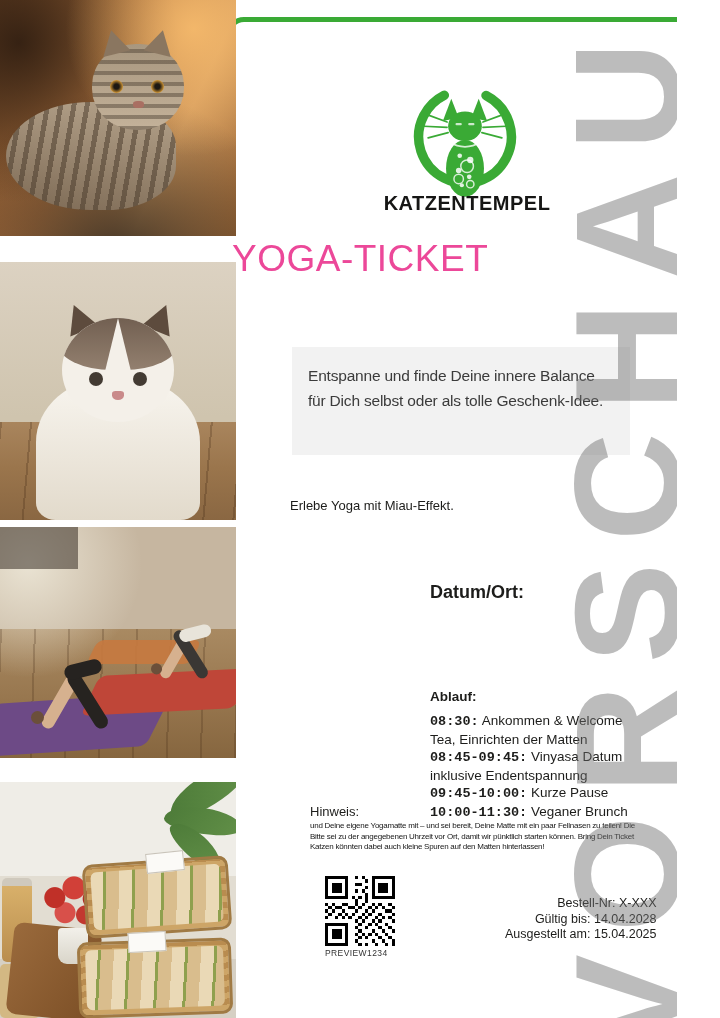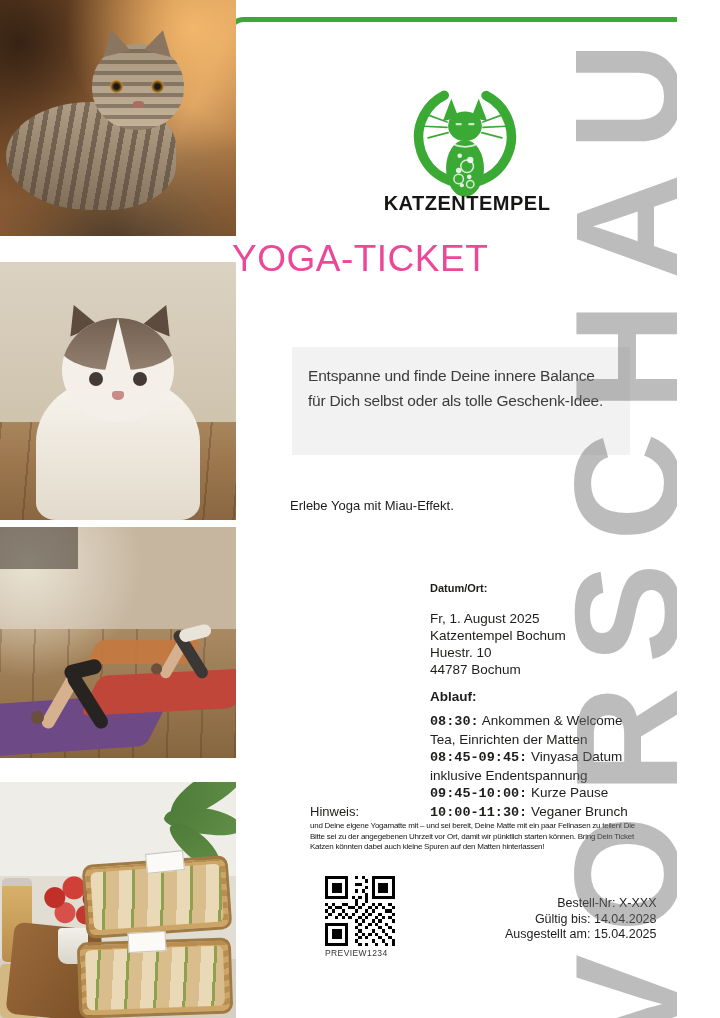--- a/index.html
+++ b/index.html
@@ -112,21 +112,21 @@
   .abs{ position:absolute; z-index:4; }
   .logo{ left:409px; top:82px; width:112px; height:118px; }
   .brand{ left:232px; top:192px; width:470px; text-align:center; font-size:20px; font-weight:700;
     letter-spacing:.5px; color:#161615; }
   .title{ left:232px; top:238px; width:470px; text-align:left; font-size:37px; font-weight:500;
     color:#ec4899; letter-spacing:.5px; }
   .intro{ left:292px; top:347px; width:338px; height:108px; box-sizing:border-box; background:#f2f2f2;
     padding:16px 0 0 16px; font-size:15.5px; letter-spacing:-.2px; line-height:25px; color:#3b3b3b; }
   .intro div{ white-space:nowrap; }
   .tagline{ left:290px; top:498px; font-size:13px; }
-  .datum-label{ left:430px; top:582px; font-size:11px; font-weight:700; }
+  .datum-label{ left:430px; top:582px; font-size:18px; font-weight:700; }
   .datum-lines{ left:430px; top:610px; font-size:13.5px; line-height:17px; }
   .ablauf-label{ left:430px; top:689px; font-size:13.5px; font-weight:700; }
   .schedule{ left:430px; top:712px; width:214px; font-size:13.5px; line-height:17.5px; }
   .schedule b{ font-weight:700;font-family:Liberation Mono, monospace; }
   .hinweis-label{ left:310px; top:804px; font-size:13px; }
   .hinweis{ left:310px; top:821px; font-size:8px; letter-spacing:-.25px; line-height:10.5px; color:#161616; }
   .hinweis div{ white-space:nowrap; }
   .qr{ left:325px; top:876px; width:70px; height:70px; }
   .qr-caption{ left:325px; top:948px; font-size:8.5px; letter-spacing:.4px; color:#333; }
   .order{ left:505px; top:896px; font-size:12.5px; line-height:15.5px;text-align:right; }
@@ -249,26 +249,20 @@
   <div class="abs title">YOGA-TICKET</div>
 
   <div class="abs intro">
     <div>Entspanne und finde Deine innere Balance</div>
     <div>für Dich selbst oder als tolle Geschenk-Idee.</div>
   </div>
 
   <div class="abs tagline">Erlebe Yoga mit Miau-Effekt.</div>
 
   <div class="abs datum-label">Datum/Ort:</div>
-  <div class="abs datum-lines">
-    <div>Fr, 1. August 2025</div>
-    <div>Katzentempel Bochum</div>
-    <div>Huestr. 10</div>
-    <div>44787 Bochum</div>
-  </div>
 
   <div class="abs ablauf-label">Ablauf:</div>
   <div class="abs schedule">
     <div class="sched-item"><b>08:30:</b> <span>Ankommen &amp; Welcome Tea, Einrichten der Matten</span></div>
     <div class="sched-item"><b>08:45-09:45:</b> <span>Vinyasa Datum inklusive Endentspannung</span></div>
     <div class="sched-item"><b>09:45-10:00:</b> <span>Kurze Pause</span></div>
     <div class="sched-item"><b>10:00-11:30:</b> <span>Veganer Brunch</span></div>
   </div>
 
   <div class="abs hinweis-label">Hinweis:</div>

